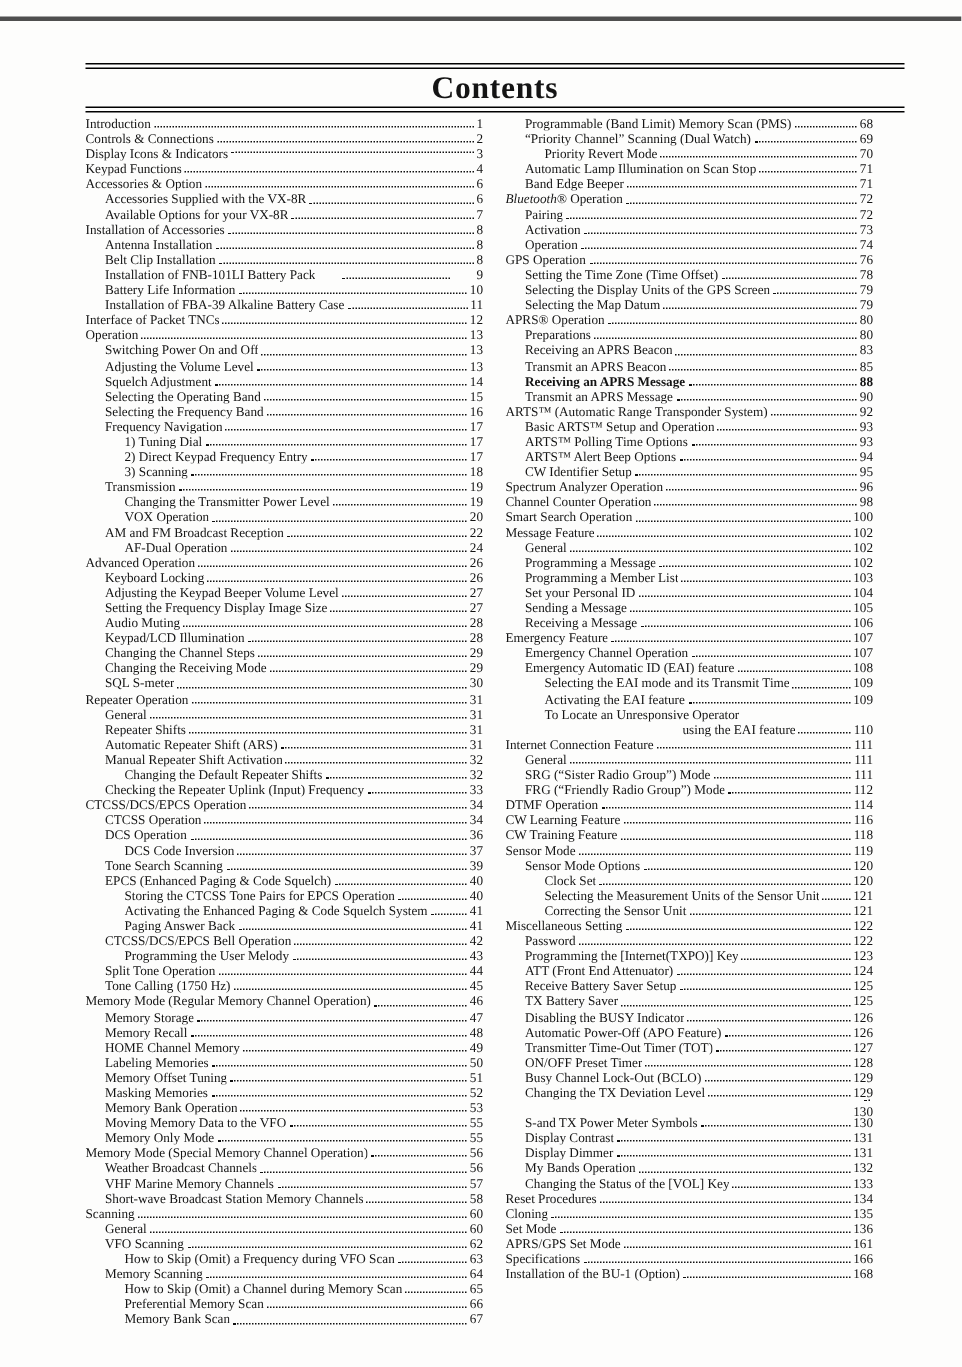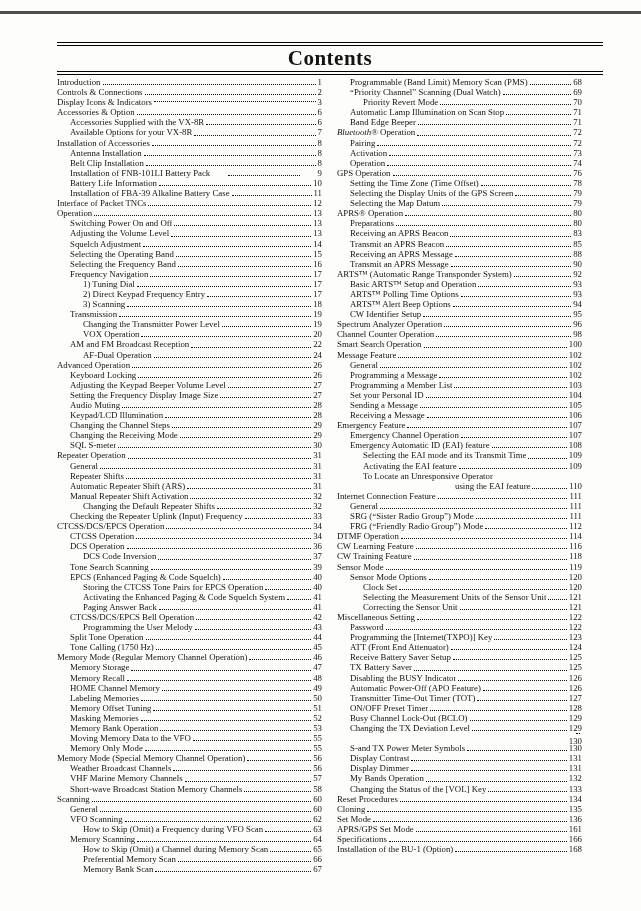--- a/index.html
+++ b/index.html
@@ -87,20 +87,25 @@
           <span class="lbl">Controls &amp; Connections</span>
           <span class="dots"></span>
           <span class="pg">2</span>
         </div>
         <div class="entry bold" style="padding-left: 0px; align-items: center;">
           <span class="lbl">Display Icons &amp; Indicators</span>
           <span class="dots"></span>
           <span class="pg">3</span>
         </div>
         <div class="entry bold" style="padding-left: 0px;">
+          <span class="lbl">Keypad Functions</span>
+          <span class="dots"></span>
+          <span class="pg">4</span>
+        </div>
+        <div class="entry bold" style="padding-left: 0px;">
           <span class="lbl">Accessories &amp; Option</span>
           <span class="dots"></span>
           <span class="pg">6</span>
         </div>
         <div class="entry" style="padding-left: 13px;">
           <span class="lbl">Accessories Supplied with the VX-8R</span>
           <span class="dots"></span>
           <span class="pg">6</span>
         </div>
         <div class="entry" style="padding-left: 13px;">
@@ -554,21 +559,21 @@
         <div class="entry" style="padding-left: 13px;">
           <span class="lbl">Receiving an APRS Beacon</span>
           <span class="dots"></span>
           <span class="pg">83</span>
         </div>
         <div class="entry" style="padding-left: 13px;">
           <span class="lbl">Transmit an APRS Beacon</span>
           <span class="dots"></span>
           <span class="pg">85</span>
         </div>
-        <div class="entry" style="padding-left: 13px;">
+        <div class="entry" style="padding-left: 13px; font-weight: bold;">
           <span class="lbl">Receiving an APRS Message</span>
           <span class="dots"></span>
           <span class="pg">88</span>
         </div>
         <div class="entry" style="padding-left: 13px;">
           <span class="lbl">Transmit an APRS Message</span>
           <span class="dots"></span>
           <span class="pg">90</span>
         </div>
         <div class="entry bold" style="padding-left: 0px;">

